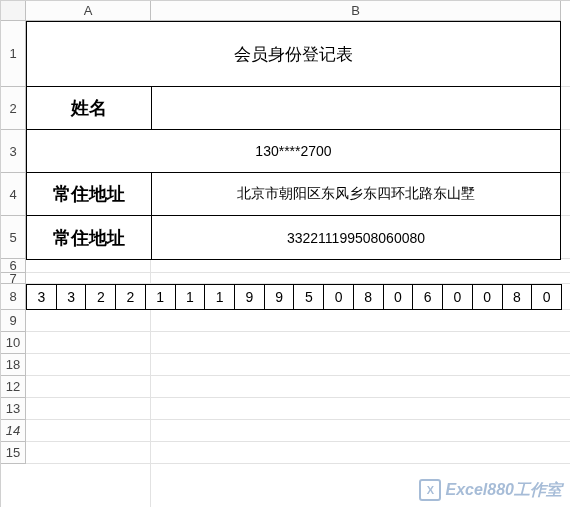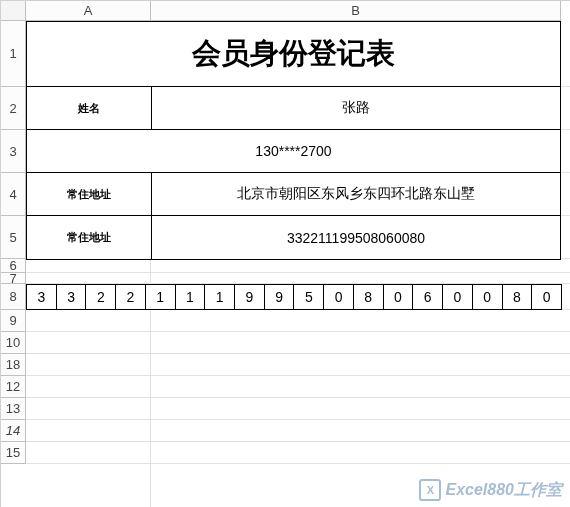--- a/index.html
+++ b/index.html
@@ -101,41 +101,41 @@
     width: 535px;
     background: #fff;
     border: 1px solid #000;
     box-sizing: border-box;
   }
   .form .title {
     height: 65px;
     display: flex;
     align-items: center;
     justify-content: center;
-    font-size: 29px;
-    font-weight: 700;
+    font-size: 17px;
+    font-weight: 400;
     border-bottom: 1px solid #000;
     box-sizing: border-box;
   }
   .form .frow {
     display: flex;
     height: 43px;
     box-sizing: border-box;
   }
   .form .frow + .frow {
   }
   .form .frow:not(:last-child) {
     border-bottom: 1px solid #000;
   }
   .form .label {
     width: 125px;
     display: flex;
     align-items: center;
     justify-content: center;
-    font-size: 11px;
+    font-size: 18px;
     font-weight: 700;
     border-right: 1px solid #000;
     box-sizing: border-box;
   }
   .form .value {
     flex: 1;
     display: flex;
     align-items: center;
     justify-content: center;
     font-size: 14px;
@@ -236,21 +236,20 @@
         <div class="gridline-row" style="top: 195px; height: 43px;"></div>
         <div class="gridline-row" style="top: 152px; height: 43px;"></div>
         <div class="gridline-row" style="top: 109px; height: 43px;"></div>
         <div class="gridline-row" style="top: 66px; height: 43px;"></div>
         <div class="gridline-row" style="top: 0px; height: 66px;"></div>
 
       <div class="form">
         <div class="title">会员身份登记表</div>
         <div class="frow">
           <div class="label">姓名</div>
-          <div class="value">张路</div>
         </div>
         <div class="frow">
           <div class="value">130****2700</div>
         </div>
         <div class="frow">
           <div class="label">常住地址</div>
           <div class="value">北京市朝阳区东风乡东四环北路东山墅</div>
         </div>
         <div class="frow">
           <div class="label">常住地址</div>

